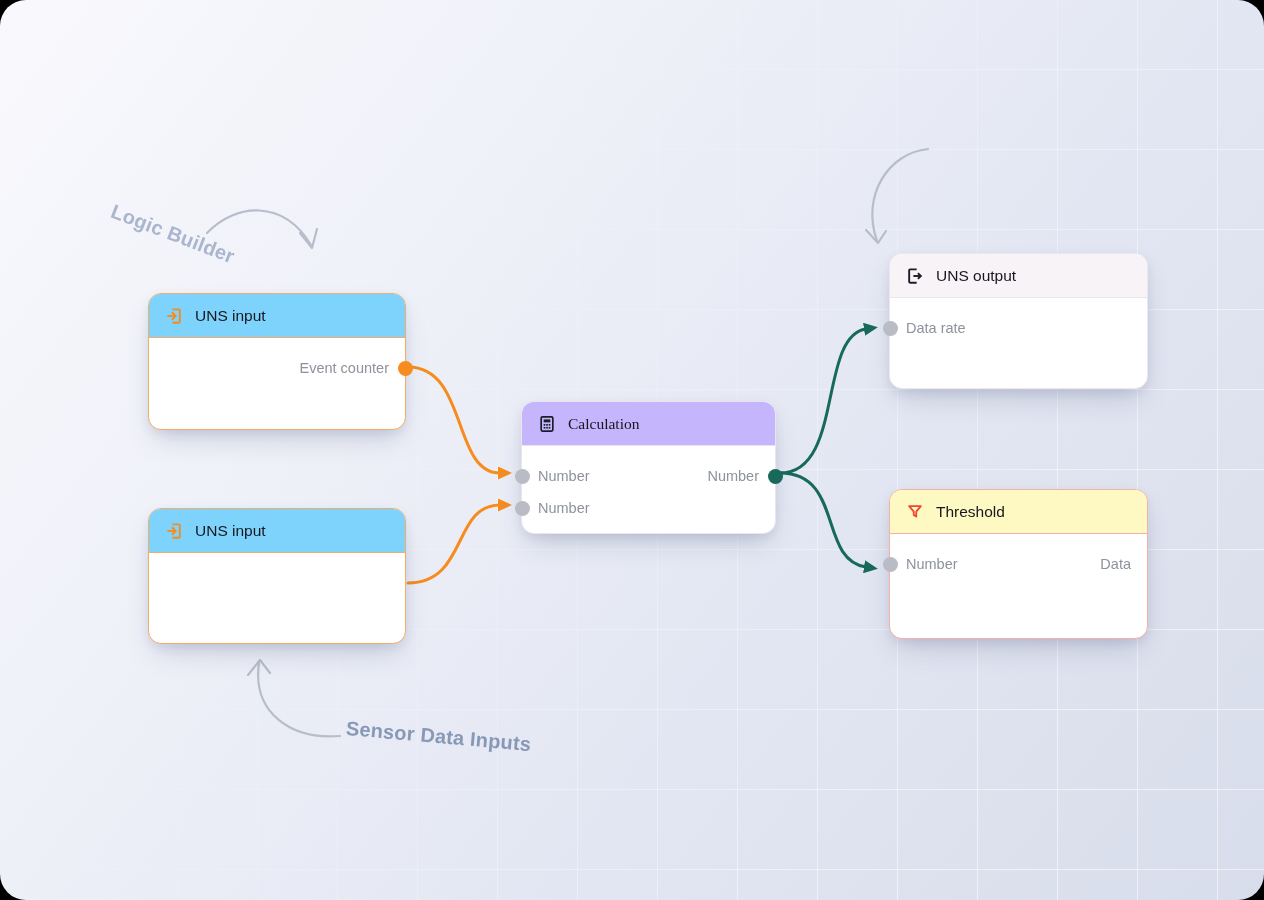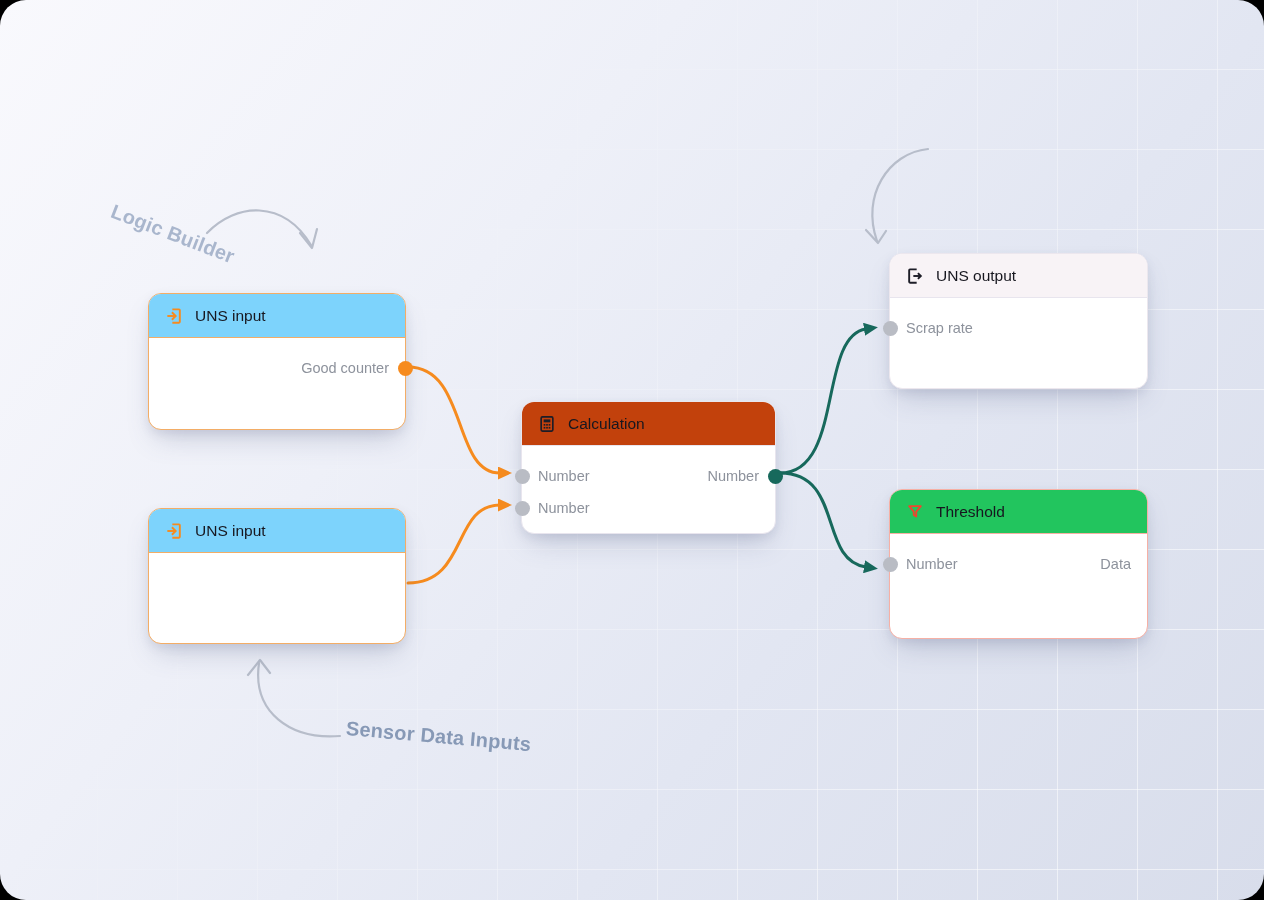--- a/index.html
+++ b/index.html
@@ -37,25 +37,25 @@
   .row .lbl-r{margin-left:auto;}
   .port{position:absolute;width:15px;height:15px;border-radius:50%;top:50%;margin-top:-7.5px;
         background:var(--gray-port);}
   .port.in{left:-23.5px;}
   .port.out{right:-23.5px;}
   .port.orange{background:var(--orange);}
   .port.teal{background:var(--teal);}
 
   .node--input{border-color:#f3ad66;}
   .node--input .node-header{background:#7dd3fc;border-bottom-color:#f3ad66;}
-  .node--calc .node-header{background:#c2410c;}
+  .node--calc .node-header{background:#c4b5fd;font-family:Liberation Serif, serif;}
   .node--output{border-color:#ece7ee;}
   .node--output .node-header{background:#f8f3f6;}
   .node--threshold{border-color:#f6b0a5;}
-  .node--threshold .node-header{background:#22c55e;border-bottom-color:#f6b0a5;}
+  .node--threshold .node-header{background:#fef9c3;border-bottom-color:#f6b0a5;}
 
   #node-uns-input-1{left:148px;top:293px;width:256px;height:135px;}
   #node-uns-input-2{left:148px;top:508px;width:256px;height:134px;}
   #node-calculation{left:521px;top:401px;width:253px;height:131px;}
   #node-uns-output{left:889px;top:253px;width:257px;height:134px;}
   #node-threshold{left:889px;top:489px;width:257px;height:148px;}
 
   .nicon{display:flex;width:20px;height:20px;flex:0 0 20px;}
   .nicon svg{width:20px;height:20px;}
   .stroke-orange{stroke:var(--orange);}
@@ -117,21 +117,21 @@
         <svg viewBox="0 0 24 24" fill="none" stroke-width="2.3">
           <path class="stroke-orange" d="M10 4 h8 a1 1 0 0 1 1 1 v14 a1 1 0 0 1 -1 1 h-8"></path>
           <path class="stroke-orange" d="M4 12 h9"></path>
           <path class="stroke-orange" d="M9.5 7.5 L14 12 L9.5 16.5"></path>
         </svg>
       </span>
       <span>UNS input</span>
     </div>
     <div class="node-body">
       <div class="row">
-        <span class="lbl-r">Good counter</span>
+        <span class="lbl-r">Event counter</span>
         <span class="port out orange"></span>
       </div>
     </div>
   </div>
 
   <div class="node node--input" id="node-uns-input-2">
     <div class="node-header">
       <span class="nicon">
         <svg viewBox="0 0 24 24" fill="none" stroke-width="2.3">
           <path class="stroke-orange" d="M10 4 h8 a1 1 0 0 1 1 1 v14 a1 1 0 0 1 -1 1 h-8"></path>
@@ -182,21 +182,21 @@
           <path class="stroke-dark" d="M14 4 H6 a1 1 0 0 0 -1 1 v14 a1 1 0 0 0 1 1 h8"></path>
           <path class="stroke-dark" d="M10 12 h9"></path>
           <path class="stroke-dark" d="M15.5 8.5 L19 12 L15.5 15.5"></path>
         </svg>
       </span>
       <span>UNS output</span>
     </div>
     <div class="node-body">
       <div class="row">
         <span class="port in"></span>
-        <span>Scrap rate</span>
+        <span>Data rate</span>
       </div>
     </div>
   </div>
 
   <div class="node node--threshold" id="node-threshold">
     <div class="node-header">
       <span class="nicon">
         <svg viewBox="0 0 24 24" fill="none" stroke-width="2.2" stroke-linejoin="round" stroke-linecap="round">
           <path class="stroke-red" d="M5 5 h14 l-5.5 6.5 v6 l-3 -2 v-4 L5 5 Z"></path>
         </svg>

